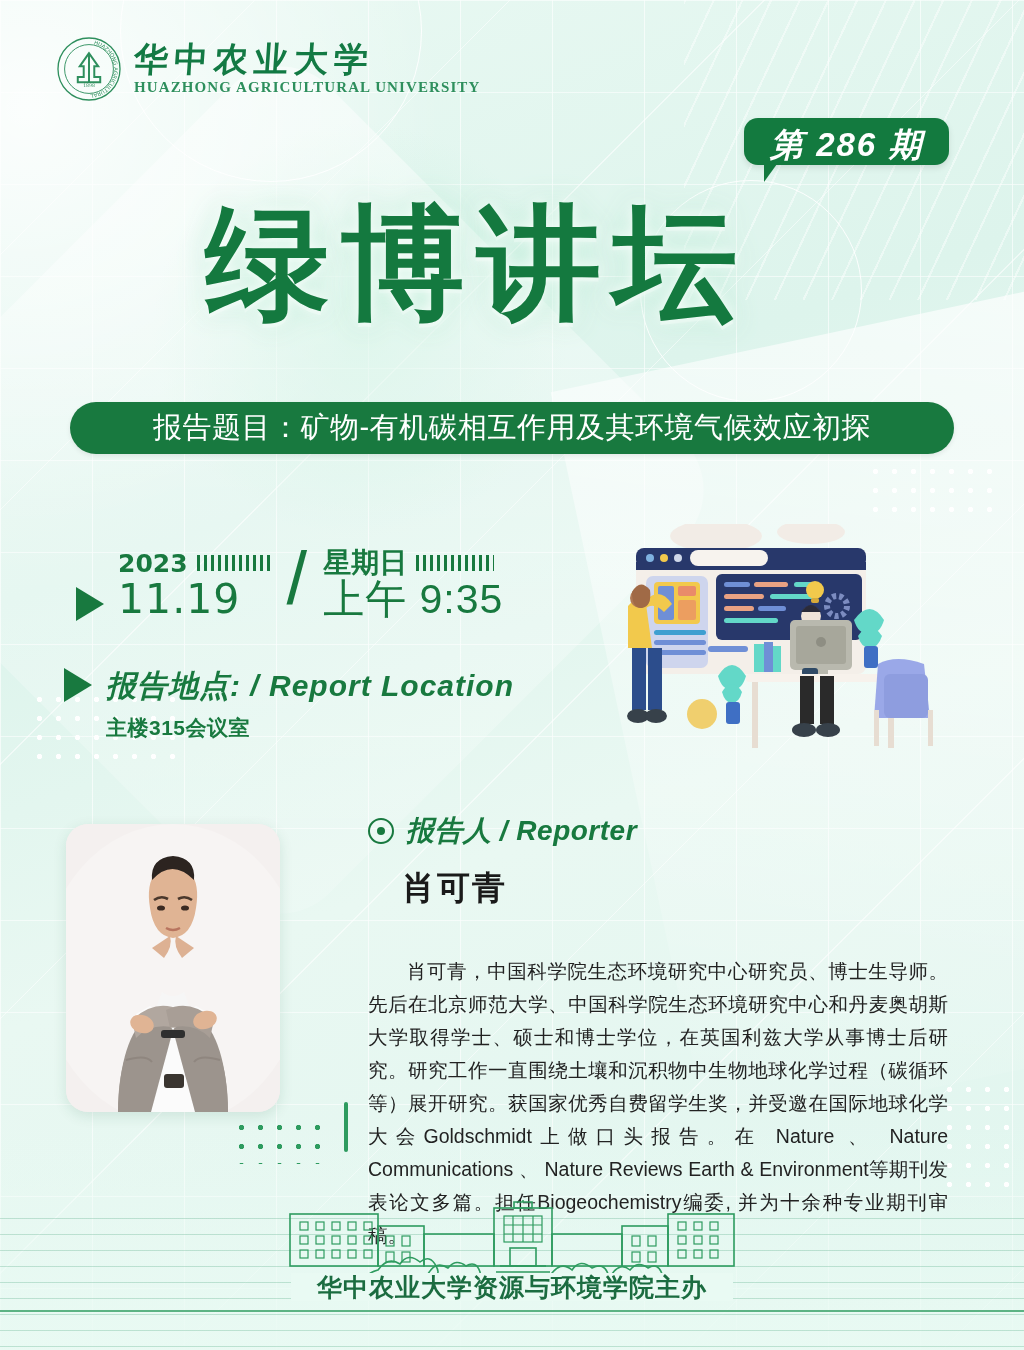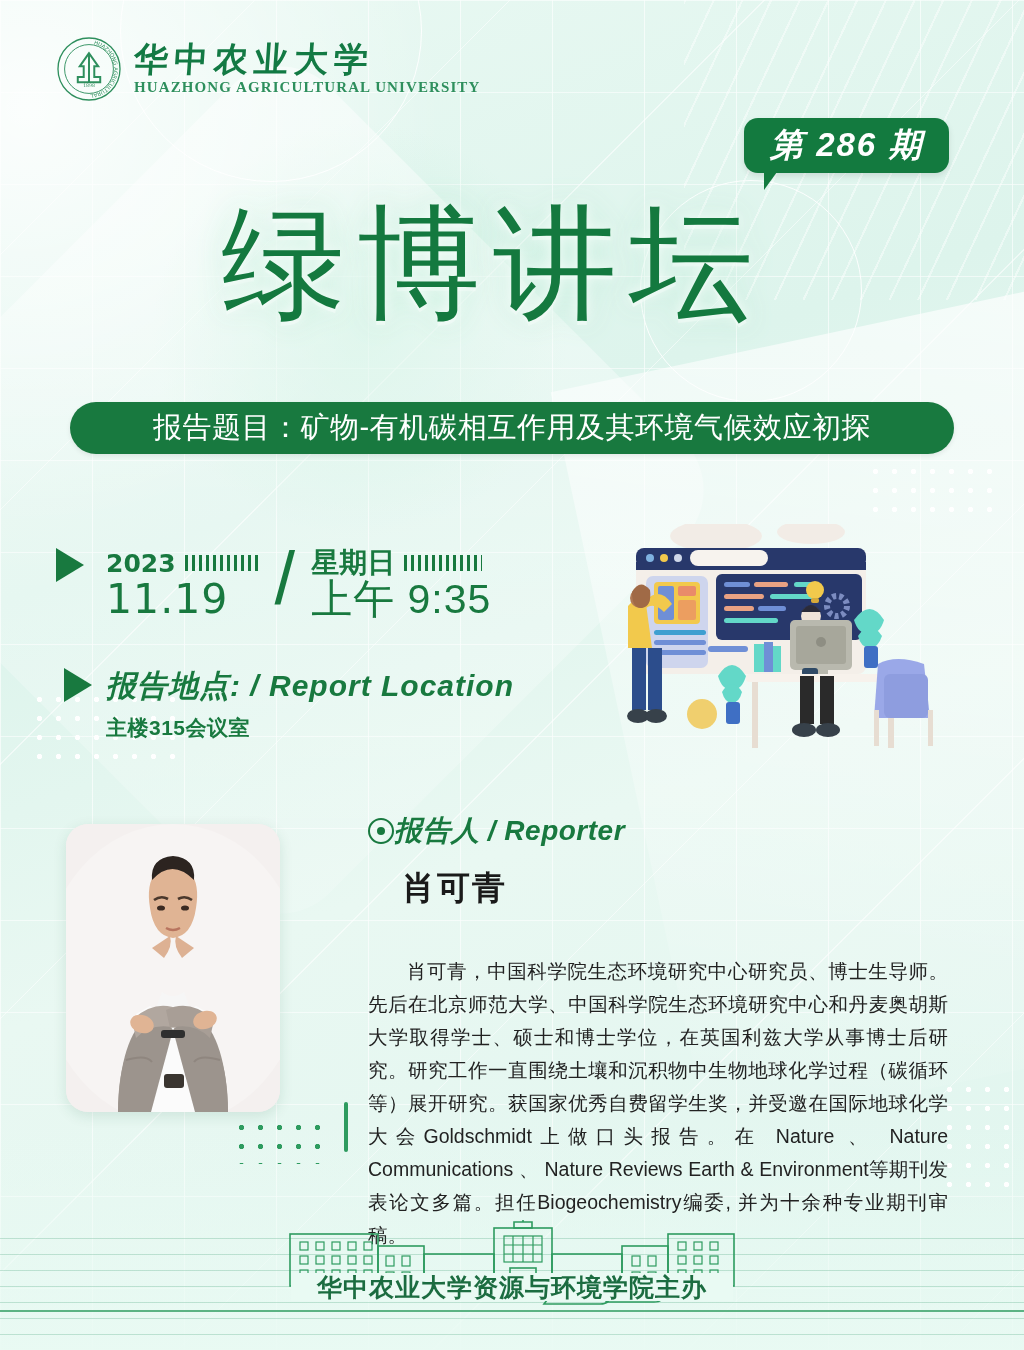--- a/index.html
+++ b/index.html
@@ -41,37 +41,37 @@
   
   .logo{position:absolute;left:56px;top:36px;display:flex;align-items:center;gap:12px;}
   .logo-seal{width:66px;height:66px;flex:none;}
   .logo-texts{display:flex;flex-direction:column;gap:2px;}
   .logo-cn{font-family:"Liberation Serif","DejaVu Serif",serif;font-weight:bold;font-size:34px;
     color:#137a44;letter-spacing:6px;line-height:1;transform:skewX(-4deg);}
   .logo-en{font-family:"Liberation Serif","DejaVu Serif",serif;font-weight:bold;font-size:15px;
     color:#2e8f5d;letter-spacing:1.1px;}
   
   .badge{position:absolute;left:744px;top:118px;background:#137a3f;border-radius:14px;
-    padding:10px 26px 12px;box-shadow:0 3px 6px rgba(0,0,0,.10);}
+    padding:10px 26px 4px;box-shadow:0 3px 6px rgba(0,0,0,.10);}
   .badge-text{color:#fff;font-size:33px;font-weight:bold;font-style:italic;letter-spacing:2px;line-height:1;}
   .badge:after{content:"";position:absolute;left:20px;bottom:-17px;width:0;height:0;
     border-left:13px solid #137a3f;border-right:11px solid transparent;border-bottom:18px solid transparent;}
   
-  .title{position:absolute;left:205px;top:192px;font-size:124px;font-weight:normal;color:#14793f;
+  .title{position:absolute;left:205px;top:192px;font-size:124px;font-weight:bold;color:#14793f;
     letter-spacing:12px;line-height:1.15;
-    text-shadow:0 0 14px rgba(255,255,255,.95),0 0 28px rgba(180,235,210,.9),0 4px 0 rgba(255,255,255,.5);margin-left:16px;}
+    text-shadow:0 0 14px rgba(255,255,255,.95),0 0 28px rgba(180,235,210,.9),0 4px 0 rgba(255,255,255,.5);}
   
   .subject{position:absolute;left:70px;top:402px;width:884px;height:52px;background:#18793f;
     border-radius:26px;display:flex;align-items:center;justify-content:center;
     box-shadow:0 2px 5px rgba(0,0,0,.08);}
   .subject-text{color:#fff;font-size:29px;font-weight:normal;letter-spacing:.5px;white-space:nowrap;}
   
   .tri{width:0;height:0;border-left:28px solid #18793f;border-top:17px solid transparent;
     border-bottom:17px solid transparent;flex:none;}
-  .date-block{position:absolute;left:56px;top:548px;display:flex;align-items:flex-start;gap:22px;}
+  .date-block{position:absolute;left:76px;top:548px;display:flex;align-items:flex-end;gap:14px;}
   .date-cols{display:flex;align-items:flex-start;}
   .dcol{display:flex;flex-direction:column;}
   .drow-top{display:flex;align-items:center;gap:9px;height:30px;}
   .dyear{font-size:25px;font-weight:bold;color:#18793f;font-family:"DejaVu Sans",sans-serif;}
   .dweek{font-size:28px;font-weight:bold;color:#18793f;}
   .ticks{display:inline-block;height:16px;width:74px;
     background:repeating-linear-gradient(to right,#18793f 0 3px,transparent 3px 7px);}
   .ticks.sm{width:78px;}
   .dbig{font-size:41px;font-weight:normal;color:#18793f;line-height:1.05;letter-spacing:1px;
     font-family:"DejaVu Sans",sans-serif;}
@@ -82,30 +82,30 @@
   .loc-sub{font-size:21px;font-weight:bold;color:#18793f;margin-top:10px;letter-spacing:.5px;}
   
   .illo{position:absolute;left:606px;top:524px;width:400px;height:268px;}
   
   .portrait{position:absolute;left:66px;top:824px;width:214px;height:288px;border-radius:22px;
     overflow:hidden;background:#f3efee;box-shadow:0 4px 14px rgba(20,90,60,.12);}
   .pdots{position:absolute;left:232px;top:1118px;width:96px;height:46px;color:#2e9b5f;}
   .pline{position:absolute;left:344px;top:1102px;width:4px;height:50px;background:#2e9b5f;border-radius:2px;}
   
   .rep{position:absolute;left:368px;top:812px;width:580px;}
-  .rep-row{display:flex;align-items:center;gap:0;}
+  .rep-row{display:flex;align-items:center;gap:12px;}
   .bullseye{width:22px;height:22px;border-radius:50%;border:2.5px solid #18793f;flex:none;
     display:flex;align-items:center;justify-content:center;}
   .bullseye i{width:8px;height:8px;border-radius:50%;background:#18793f;display:block;}
   .rep-label{font-size:28px;font-weight:bold;font-style:italic;color:#18793f;letter-spacing:.5px;}
   .rep-name{font-size:33px;font-weight:bold;color:#1a1a1a;margin:16px 0 12px 34px;letter-spacing:2px;}
   .bio{position:absolute;left:368px;top:955px;width:580px;font-size:19.5px;line-height:33px;
     color:#222;text-align:justify;text-justify:inter-character;text-indent:2em;}
   
-  .footer{position:absolute;left:0;right:0;bottom:0;height:112px;}
+  .footer{position:absolute;left:0;right:0;bottom:0;height:132px;}
   .foot-lines{position:absolute;left:0;right:0;top:0;height:132px;
     background:repeating-linear-gradient(to bottom,rgba(28,140,90,.22) 0 1px,transparent 1px 16px);}
   .foot-bld{position:absolute;left:50%;transform:translateX(-50%);top:-18px;width:460px;height:86px;}
   .foot-bar{position:absolute;left:0;right:0;bottom:38px;height:2px;background:#2e9b5f;opacity:.75;}
   .foot-text{position:absolute;left:0;right:0;bottom:46px;text-align:center;font-size:25px;
     font-weight:bold;color:#1b6c40;letter-spacing:1px;}
   .foot-text span{background:#e9faf3;padding:0 26px;}
 </style>
 </head>
 <body>

